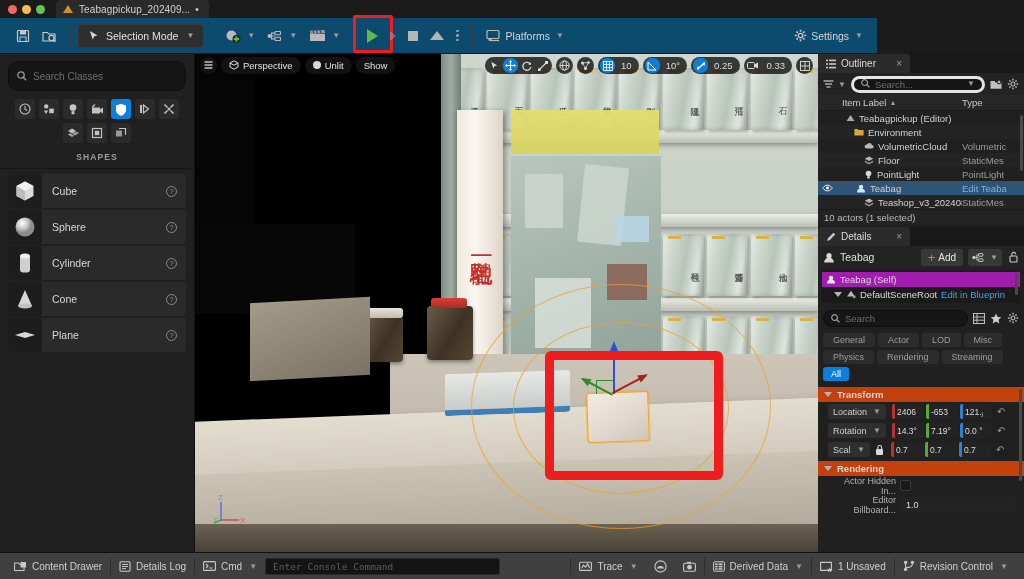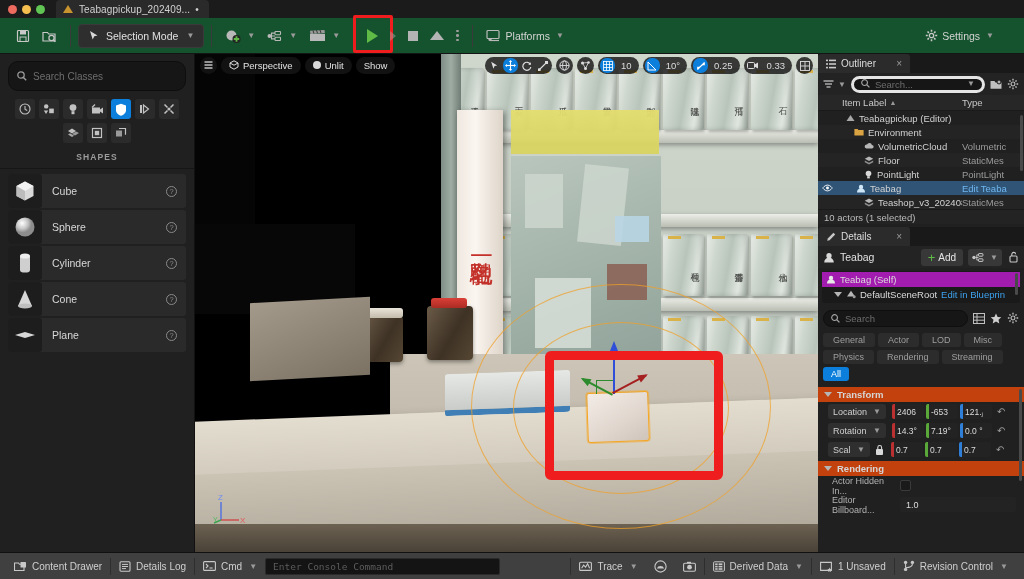--- a/index.html
+++ b/index.html
@@ -30,22 +30,22 @@
     width:11px;height:10px; position:relative; display:inline-block;
   }
   .ue-logo:before{
     content:""; position:absolute; left:0; bottom:1px;
     border-left:5.5px solid transparent; border-right:5.5px solid transparent;
     border-bottom:8px solid #c9942f;
   }
 
   
   .toolbar {
-    position:absolute; left:0; top:18px; width:1024px; height:36px;
-    background:#14532d; display:flex; align-items:center;
+    position:absolute; left:0; top:18px; width:877px; height:36px;
+    background:#0c4a6e; display:flex; align-items:center;
     border-bottom:1px solid #141414;
   }
   .tb-btn {
     height:24px; display:flex; align-items:center; gap:4px;
     padding:0 6px; border-radius:3px; color:#d4d4d4; font-size:10.5px;
     cursor:default;
   }
   .tb-sep { width:1px; height:22px; background:#3a3a3a; margin:0 7px; }
   .mode-btn {
     background:#2e2e2e; border:1px solid #3a3a3a; border-radius:4px;
@@ -335,21 +335,21 @@
   .chip{
     background:#2c2c2c;border-radius:3px;height:14px;padding:0 10px;
     display:flex;align-items:center;color:#9e9e9e;font-size:9px;
   }
   .chip.on{background:#0c7fdd;color:#fff;padding:0 8px;}
   .sect-head{
     display:flex;align-items:center;gap:5px;height:15px;background:#c2410c;
     margin-top:6px;padding-left:6px;color:#d6d6d6;font-size:9.5px;font-weight:bold;
   }
   .tri{width:0;height:0;border-left:4px solid transparent;border-right:4px solid transparent;border-top:5px solid #b5b5b5;}
-  .prop-row{display:flex;align-items:center;height:19px;padding-left:10px;gap:4px;}
+  .prop-row{display:flex;align-items:center;height:19px;padding-left:10px;gap:4px;text-align:right;}
   .prop-lbl-btn{
     background:#2f2f2f;border-radius:3px;height:15px;padding:0 5px;
     display:flex;align-items:center;gap:4px;color:#d0d0d0;font-size:9px;width:58px;
   }
   .vec{display:flex;gap:2px;align-items:center;margin-left:2px;}
   .num{
     height:15px;width:32px;background:#232323;border-radius:2px;
     display:flex;align-items:center;color:#dcdcdc;font-size:8.5px;
     padding-left:5px;position:relative;overflow:hidden;
   }
@@ -494,21 +494,21 @@
             <rect x="1" y="1.5" width="12" height="8" rx="1" fill="none" stroke="#b9b9b9" stroke-width="1.2"></rect>
             <path d="M4 11.5h9" stroke="#b9b9b9" stroke-width="1.2"></path>
             <circle cx="4" cy="10.5" r="1.6" fill="#b9b9b9"></circle>
           </svg>
       </span>
       <span>Platforms</span>
       <span class="caret">▼</span>
     </div>
 
     <div class="spacer"></div>
-    <div class="tb-btn" style="margin-right:24px;justify-content:flex-end;">
+    <div class="tb-btn" style="margin-right:8px;justify-content:flex-end;">
       <span class="ic">
         <svg width="13" height="13" viewBox="0 0 13 13">
             <circle cx="6.5" cy="6.5" r="2.2" fill="none" stroke="#c8c8c8" stroke-width="1.3"></circle>
             <g stroke="#c8c8c8" stroke-width="1.6">
               <path d="M6.5 .8v2M6.5 10.2v2M.8 6.5h2M10.2 6.5h2M2.5 2.5l1.4 1.4M9.1 9.1l1.4 1.4M10.5 2.5L9.1 3.9M3.9 9.1L2.5 10.5"></path>
             </g>
           </svg>
       </span>
       <span>Settings</span>
       <span class="caret">▼</span>

